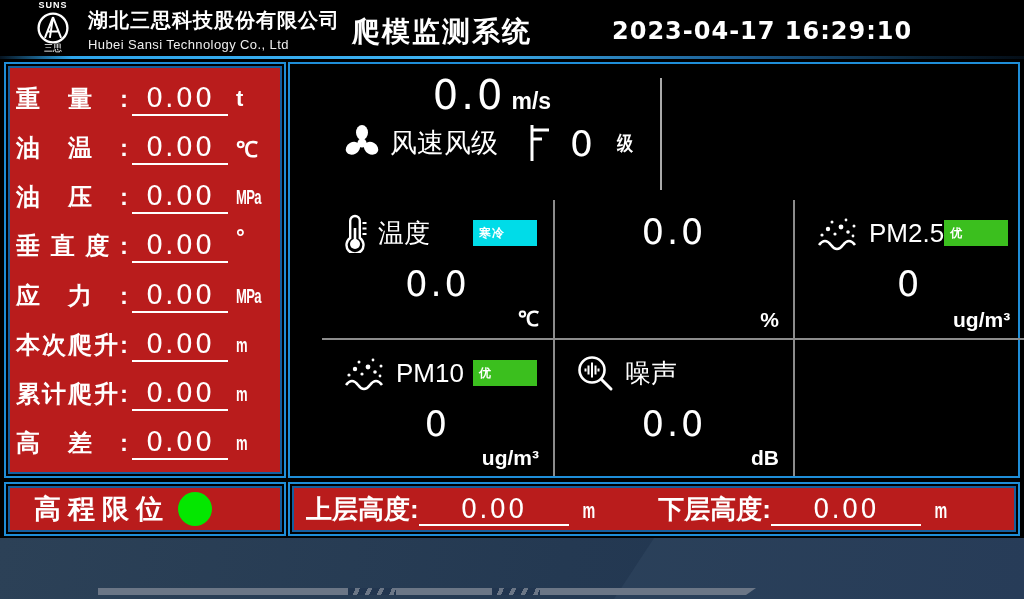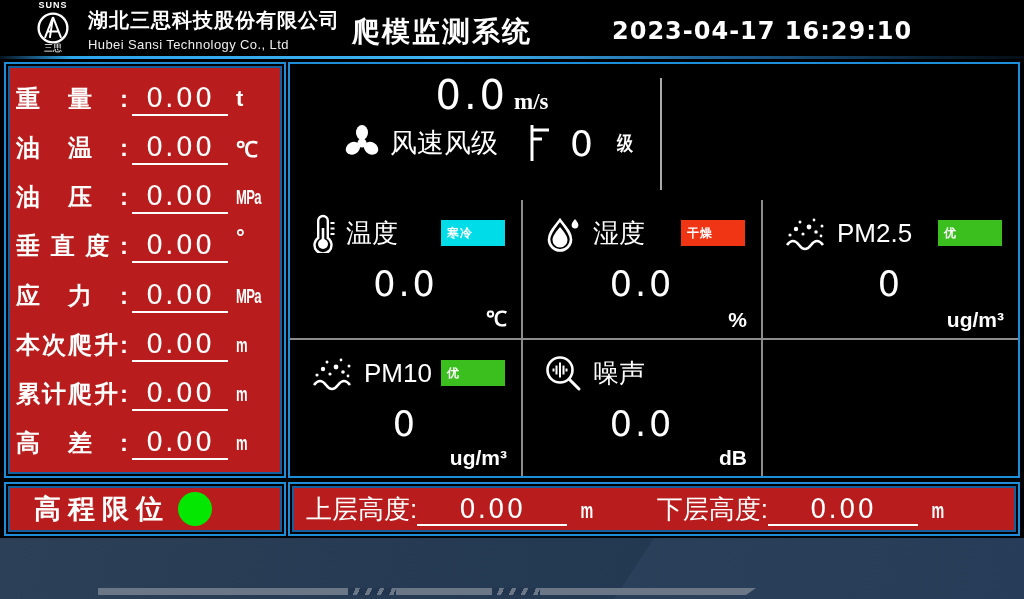--- a/index.html
+++ b/index.html
@@ -38,35 +38,35 @@
 
   
   .main-panel { position:absolute; left:288px; top:62px; width:732px; height:416px; }
   .wind-row { position:absolute; top:0; left:0; right:0; height:136px; display:flex; }
   .wind-divider { position:absolute; left:370px; top:14px; height:112px; width:2px; background:#aaa; }
   .wind-half { position:relative; }
   .wind-half.speed { width:370px; }
   .wind-half.dir { flex:1; }
   .big-val { font-size:40px; letter-spacing:3px; font-family:"DejaVu Sans", sans-serif; }
   .ws-line1 { text-align:center; margin-top:8px; padding-left:34px; }
-  .ws-unit { font-size:23px; font-weight:bold; margin-left:6px;font-family:Liberation Serif, serif; }
+  .ws-unit { font-size:23px; font-weight:bold; margin-left:6px; }
   .ws-line2 { display:flex; align-items:center; margin-top:4px; padding-left:52px; }
   .ws-label { font-size:27px; margin-left:8px; }
   .flag-ico { margin-left:30px; }
   .ws-level { font-size:36px; margin-left:18px; font-family:"DejaVu Sans", sans-serif; }
   .ws-levunit { font-size:20px; font-weight:bold; margin-left:22px; display:inline-block; transform:scaleX(.8); }
   .wd-line1 { text-align:right; margin-top:8px; padding-right:66px; }
   .wd-degree { font-size:22px; vertical-align:22px; margin-left:24px; }
   .wd-line2 { display:flex; align-items:center; margin-top:2px; padding-left:26px; }
   .wd-label { font-size:23px; margin-left:8px; }
   .north-box { margin-left:36px; width:118px; height:40px; background:#5cb431; text-align:center;
     font-size:26px; line-height:40px; letter-spacing:1px; }
 
   .env-grid { position:absolute; top:136px; left:0; right:0; bottom:0;
-    display:grid; grid-template-columns:233px 240px 1fr; grid-template-rows:1fr 1fr; }
+    display:grid; grid-template-columns:233px 240px 1fr; grid-template-rows:1fr 1fr;padding-left:32px; }
   .env-cell { position:relative; }
   .env-cell:nth-child(1), .env-cell:nth-child(2), .env-cell:nth-child(4), .env-cell:nth-child(5) { border-right:2px solid #8c8c8c; }
   .env-cell:nth-child(4), .env-cell:nth-child(5), .env-cell:nth-child(6) { border-top:2px solid #8c8c8c; }
   .cell-head { display:flex; align-items:center; padding:14px 16px 0 20px; height:52px; }
   .cell-label { font-size:26px; margin-left:10px; }
   .cell-badge { margin-left:auto; min-width:64px; height:26px; padding:0 6px; font-size:12px; font-weight:bold;
     text-align:left; line-height:26px; letter-spacing:1px; }
   .badge-cold { background:#00dce8; }
   .badge-dry  { background:#f03515; }
   .badge-good { background:#3bbf1e; }
@@ -75,21 +75,21 @@
 
   
   .limit-box { position:absolute; left:4px; top:482px; width:282px; height:54px;
     display:flex; align-items:center; padding-left:28px; }
   .limit-label { font-size:27px; font-weight:bold; letter-spacing:7px; }
   .limit-light { width:34px; height:34px; border-radius:50%; background:#04e700; margin-left:8px; }
   .heights-box { position:absolute; left:288px; top:482px; width:732px; height:54px;
     display:flex; align-items:center; padding:0 26px 0 16px; }
   .h-group { display:flex; align-items:baseline; }
   .h-group.second { margin-left:60px; }
-  .h-label { font-size:26px; font-weight:normal; }
+  .h-label { font-size:26px; font-weight:bold; }
   .h-val { width:150px; text-align:center; font-size:26px; letter-spacing:2px; border-bottom:2px solid #fff;
     font-family:"DejaVu Sans", sans-serif; }
   .h-unit { font-size:22px; font-weight:bold; margin-left:10px; display:inline-block; transform:scaleX(.65); }
 
   
   .bottom-bar { position:absolute; left:0; top:538px; width:1024px; height:61px;
     background:linear-gradient(100deg,#2c4157 0%,#243952 55%,#203450 100%); }
   .bar-sheen { position:absolute; right:0; top:0; width:440px; height:100%;
     background:rgba(140,170,205,.07); clip-path:polygon(70px 0,100% 0,100% 100%,30px 100%); }
   .settings-btn { position:absolute; left:8px; top:11px; width:148px; height:44px; border-radius:10px;
@@ -213,31 +213,20 @@
           </svg>
         </span>
         <span class="cell-label">温度</span>
         <span class="cell-badge badge-cold">寒冷</span>
       </div>
       <div class="cell-value">0.0</div>
       <div class="cell-unit">℃</div>
     </div>
 
     <div class="env-cell">
-      <div class="cell-head">
-        <span>
-          <svg width="40" height="40" viewBox="0 0 40 40">
-            <path d="M17 7 C11 15 6 20 6 26.5 a11 11 0 0 0 22 0 C28 20 23 15 17 7 Z" fill="none" stroke="#fff" stroke-width="2.6"></path>
-            <path d="M9.5 27 a7.5 7.5 0 0 0 15 0 c0-3.5-3-7.5-7.5-13 -4.5 5.5-7.5 9.5-7.5 13 Z" fill="#fff"></path>
-            <path d="M32 6 c-2 2.6-3.4 4.3-3.4 6 a3.4 3.4 0 0 0 6.8 0 c0-1.7-1.4-3.4-3.4-6 Z" fill="#fff"></path>
-          </svg>
-        </span>
-        <span class="cell-label">湿度</span>
-        <span class="cell-badge badge-dry">干燥</span>
-      </div>
       <div class="cell-value">0.0</div>
       <div class="cell-unit">%</div>
     </div>
 
     <div class="env-cell">
       <div class="cell-head">
         <span>
           <svg width="44" height="36" viewBox="0 0 44 36" fill="#fff">
             <path d="M4 30 q6 -8 12 0 t12 0 t12 0" fill="none" stroke="#fff" stroke-width="2.6"></path>
             <circle cx="7" cy="20" r="1.6"></circle>

